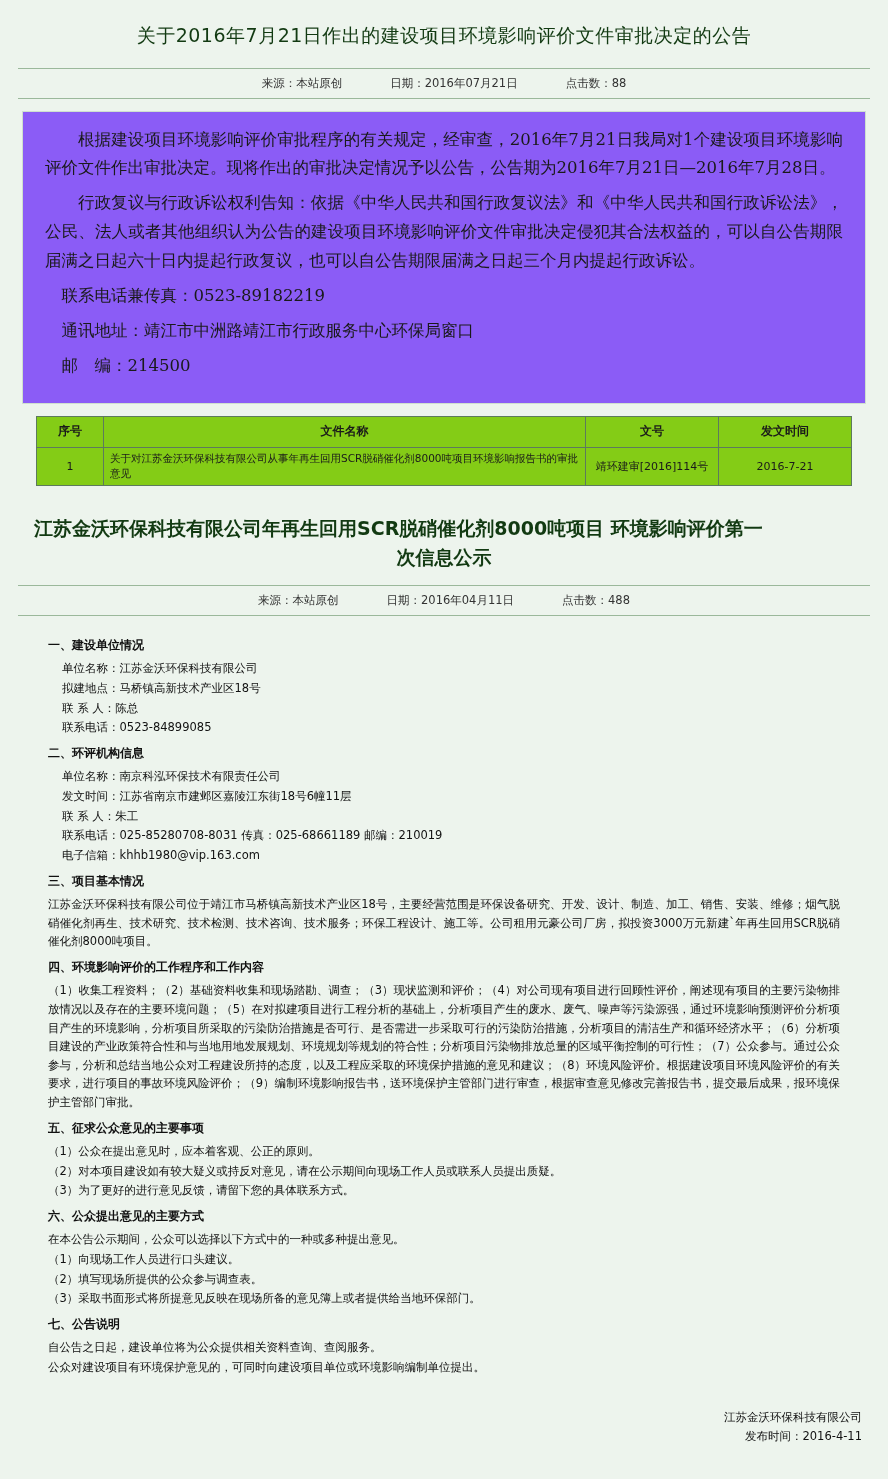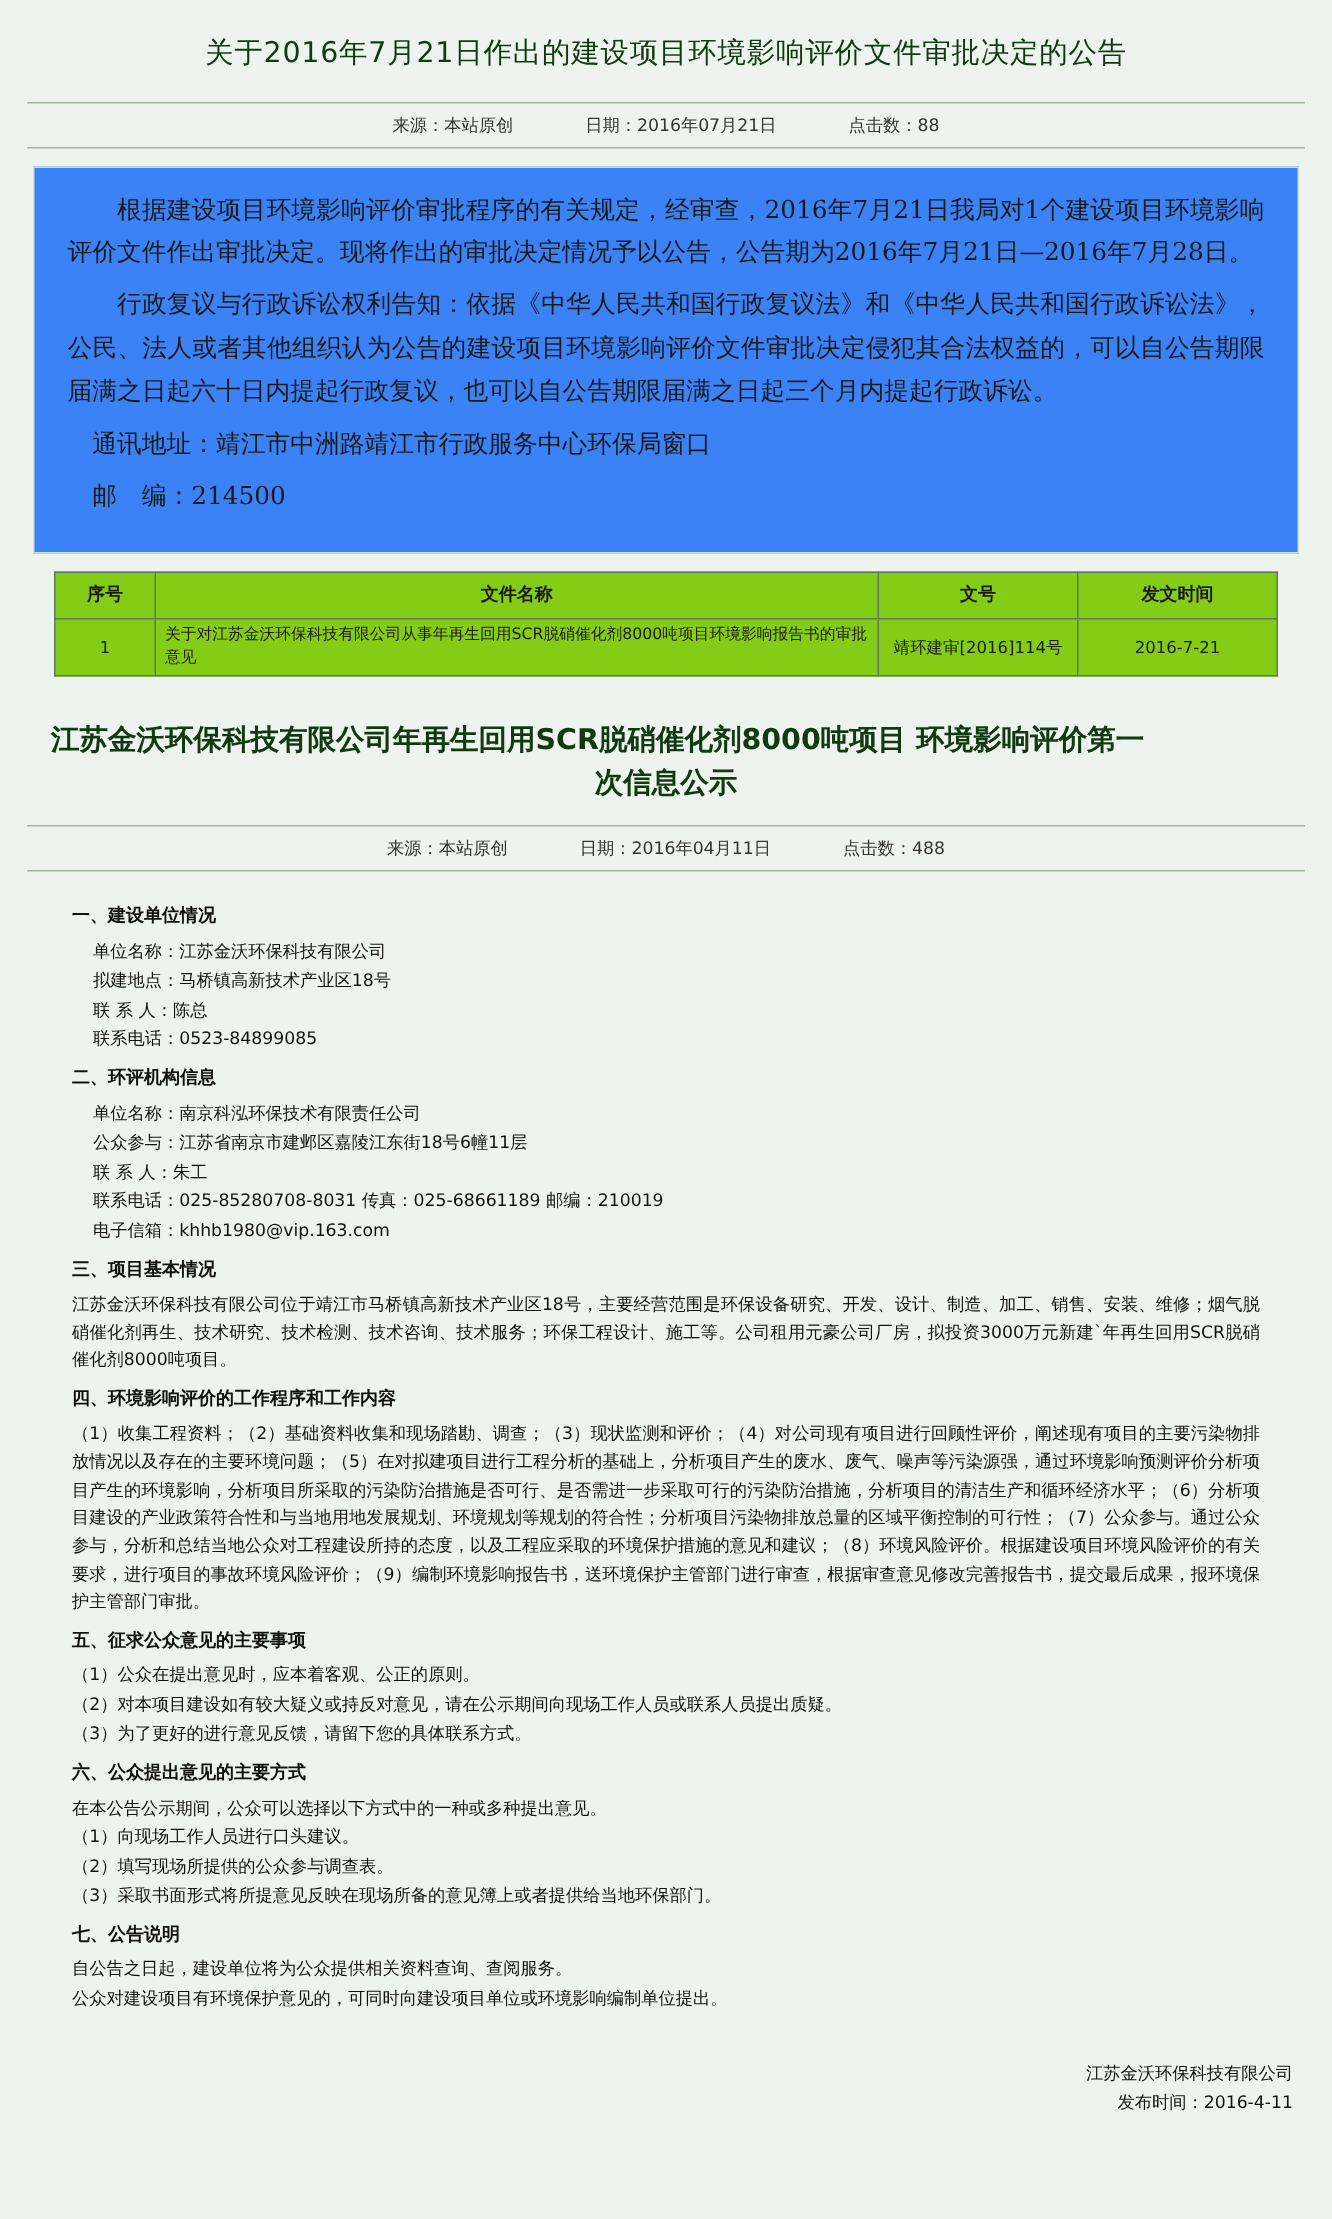--- a/index.html
+++ b/index.html
@@ -48,21 +48,21 @@
     padding: 7px 0 7px 0;
     border-bottom: 1px solid #9bb89b;
     margin: 0 10px;
   }
   .meta-bar span {
     white-space: nowrap;
   }
 
   .body-box {
     margin: 12px 14px 10px 14px;
-    background: #3b82f6;
+    background: #8b5cf6;
     border: 1px solid #cfe0cf;
     padding: 14px 22px 16px 22px;
   }
   .body-box p {
     margin: 0 0 6px 0;
     font-size: 16.5px;
     line-height: 1.75;
     text-align: justify;
     font-family: "DejaVu Serif", "Liberation Serif", serif;
   }
@@ -159,20 +159,21 @@
 
     <div class="meta-bar">
       <span>来源：本站原创</span>
       <span>日期：2016年07月21日</span>
       <span>点击数：88</span>
     </div>
 
     <div class="body-box">
       <p class="indent2">根据建设项目环境影响评价审批程序的有关规定，经审查，2016年7月21日我局对1个建设项目环境影响评价文件作出审批决定。现将作出的审批决定情况予以公告，公告期为2016年7月21日—2016年7月28日。</p>
       <p class="indent2">行政复议与行政诉讼权利告知：依据《中华人民共和国行政复议法》和《中华人民共和国行政诉讼法》，公民、法人或者其他组织认为公告的建设项目环境影响评价文件审批决定侵犯其合法权益的，可以自公告期限届满之日起六十日内提起行政复议，也可以自公告期限届满之日起三个月内提起行政诉讼。</p>
+      <p class="indent1">联系电话兼传真：0523-89182219</p>
       <p class="indent1">通讯地址：靖江市中洲路靖江市行政服务中心环保局窗口</p>
       <p class="indent1">邮　编：214500</p>
     </div>
 
     <table class="doc-table">
       <thead>
         <tr>
           <th class="col-seq">序号</th>
           <th>文件名称</th>
           <th class="col-no">文号</th>
@@ -209,21 +210,21 @@
     <div class="content2">
 
       <div class="h first">一、建设单位情况</div>
       <div class="ind">单位名称：江苏金沃环保科技有限公司</div>
       <div class="ind">拟建地点：马桥镇高新技术产业区18号</div>
       <div class="ind">联 系 人：陈总</div>
       <div class="ind">联系电话：0523-84899085</div>
 
       <div class="h">二、环评机构信息</div>
       <div class="ind">单位名称：南京科泓环保技术有限责任公司</div>
-      <div class="ind">公众参与：江苏省南京市建邺区嘉陵江东街18号6幢11层</div>
+      <div class="ind">发文时间：江苏省南京市建邺区嘉陵江东街18号6幢11层</div>
       <div class="ind">联 系 人：朱工</div>
       <div class="ind">联系电话：025-85280708-8031 传真：025-68661189 邮编：210019</div>
       <div class="ind">电子信箱：khhb1980@vip.163.com</div>
 
       <div class="h">三、项目基本情况</div>
       <div class="para">江苏金沃环保科技有限公司位于靖江市马桥镇高新技术产业区18号，主要经营范围是环保设备研究、开发、设计、制造、加工、销售、安装、维修；烟气脱硝催化剂再生、技术研究、技术检测、技术咨询、技术服务；环保工程设计、施工等。公司租用元豪公司厂房，拟投资3000万元新建`年再生回用SCR脱硝催化剂8000吨项目。</div>
 
       <div class="h">四、环境影响评价的工作程序和工作内容</div>
       <div class="para">（1）收集工程资料；（2）基础资料收集和现场踏勘、调查；（3）现状监测和评价；（4）对公司现有项目进行回顾性评价，阐述现有项目的主要污染物排放情况以及存在的主要环境问题；（5）在对拟建项目进行工程分析的基础上，分析项目产生的废水、废气、噪声等污染源强，通过环境影响预测评价分析项目产生的环境影响，分析项目所采取的污染防治措施是否可行、是否需进一步采取可行的污染防治措施，分析项目的清洁生产和循环经济水平；（6）分析项目建设的产业政策符合性和与当地用地发展规划、环境规划等规划的符合性；分析项目污染物排放总量的区域平衡控制的可行性；（7）公众参与。通过公众参与，分析和总结当地公众对工程建设所持的态度，以及工程应采取的环境保护措施的意见和建议；（8）环境风险评价。根据建设项目环境风险评价的有关要求，进行项目的事故环境风险评价；（9）编制环境影响报告书，送环境保护主管部门进行审查，根据审查意见修改完善报告书，提交最后成果，报环境保护主管部门审批。</div>
 

